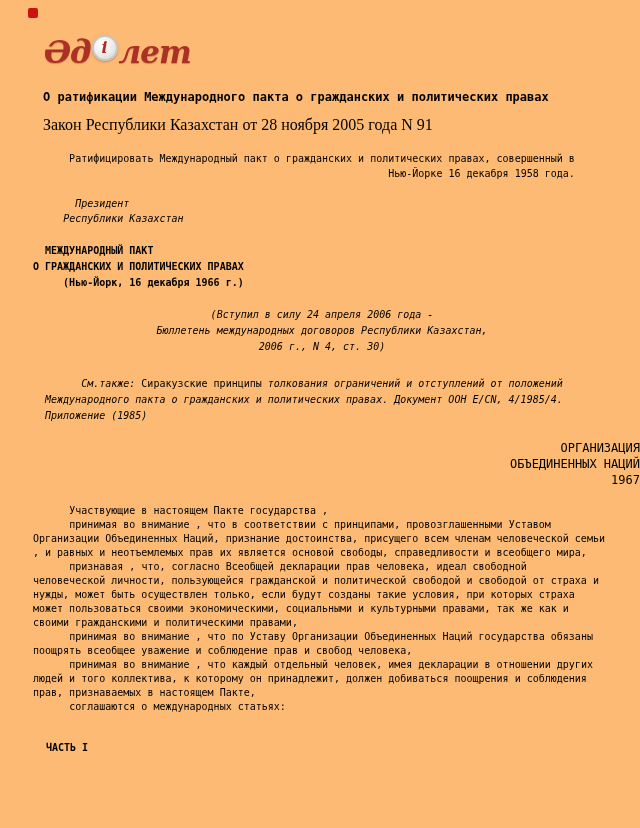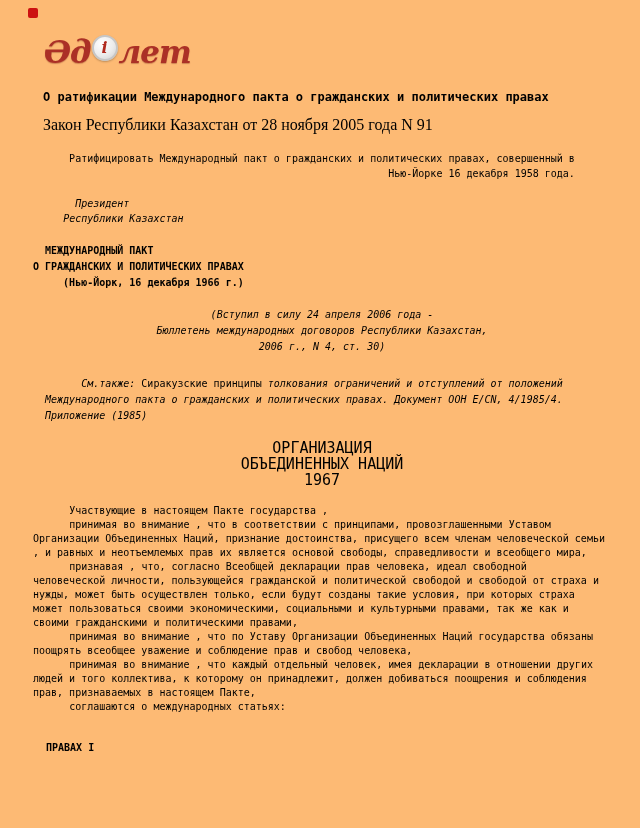--- a/index.html
+++ b/index.html
@@ -61,21 +61,21 @@
   }
 
   .doc-title   { top: 90px;  left: 43px; font-weight: bold; font-size: 12px; line-height: 14px; }
   .law-line    { top: 118px; left: 43px; font-size: 16px; line-height: 14px; font-family: Liberation Serif, serif; }
   .ratify      { top: 151px; left: 33px; font-size: 10px; line-height: 15px; text-align: right; }
   .signature   { top: 196px; left: 21px; font-size: 10px; line-height: 15px; font-style: italic; }
   .pact-head   { top: 243px; left: 33px; font-size: 10px; line-height: 16px; font-weight: bold; }
   .entry-note  { top: 307px; font-size: 10px; line-height: 16px; font-style: italic; }
   .see-also    { top: 376px; left: 33px; font-size: 10px; line-height: 16px; font-style: italic; margin-left: 12px; }
   .see-also .up { font-style: normal; }
-  .un-head     { top: 440px; font-size: 15px; line-height: 16px; }
+  .un-head     { top: 440px; font-size: 12px; line-height: 16px; text-align: right; }
   .preamble    { top: 504px; left: 33px; font-size: 10px; line-height: 14px; }
   .part-head   { top: 741px; left: 46px; font-size: 10px; font-weight: bold; line-height: 14px; }
 </style>
 </head>
 <body>
 
 <div class="page">
 
   <div class="red-marker"></div>
 
@@ -132,15 +132,15 @@
     <div class="line"><span></span><span class="u"></span><span>может пользоваться своими экономическими, социальными и культурными правами, так же как и</span></div>
     <div class="line"><span></span><span class="u"></span><span>своими гражданскими и политическими правами,</span></div>
     <div class="line"><span>      </span><span class="u">принимая во внимание </span><span>, что по Уставу Организации Объединенных Наций государства обязаны</span></div>
     <div class="line"><span></span><span class="u"></span><span>поощрять всеобщее уважение и соблюдение прав и свобод человека,</span></div>
     <div class="line"><span>      </span><span class="u">принимая во внимание </span><span>, что каждый отдельный человек, имея декларации в отношении других</span></div>
     <div class="line"><span></span><span class="u"></span><span>людей и того коллектива, к которому он принадлежит, должен добиваться поощрения и соблюдения</span></div>
     <div class="line"><span></span><span class="u"></span><span>прав, признаваемых в настоящем Пакте,</span></div>
     <div class="line"><span>      </span><span class="u"></span><span>соглашаются о международных статьях:</span></div>
   </div>
 
-  <div class="abs part-head line">ПРАВАХ I</div>
+  <div class="abs part-head line">ЧАСТЬ I</div>
 
 </div>
 
 </body></html>

